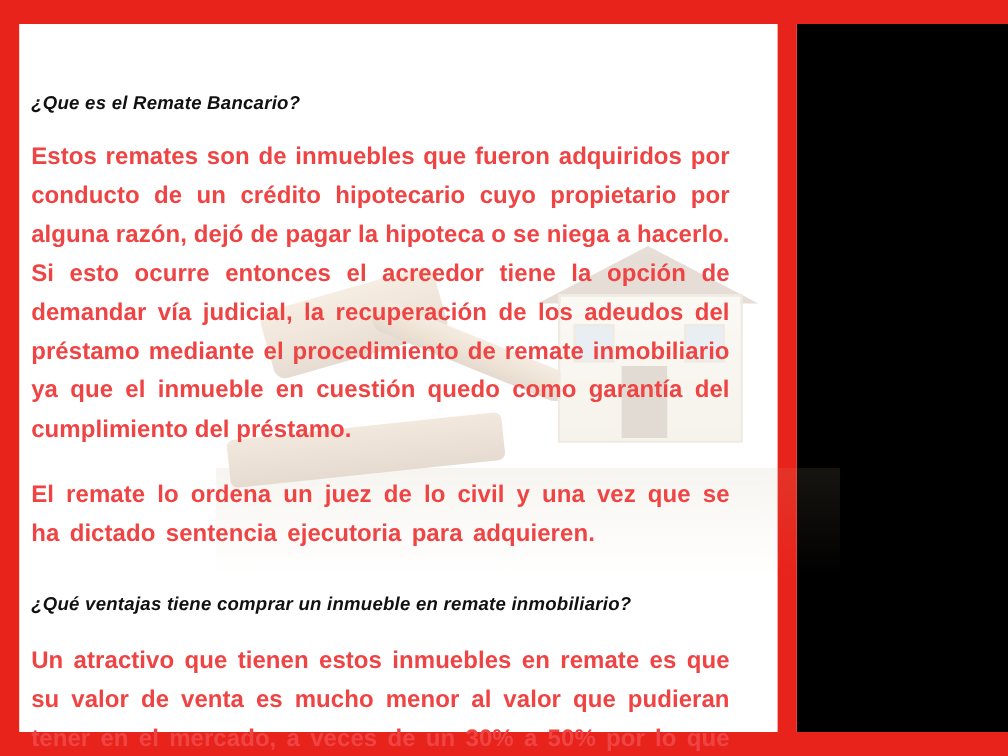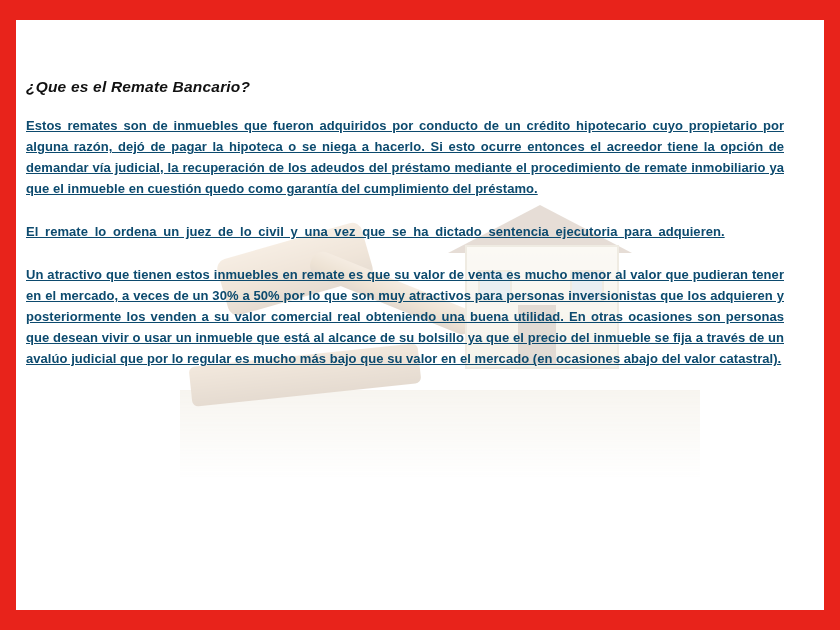--- a/index.html
+++ b/index.html
@@ -8,21 +8,21 @@
     background: #000;
   }
   body {
     width: 840px;
     height: 630px;
     overflow: hidden;
     font-family: "Liberation Sans", sans-serif;
   }
   .slide {
     position: relative;
-    width: 840px;
+    width: 664px;
     height: 630px;
     background: #ffffff;
     box-sizing: border-box;
   }
   
   .frame-top {
     position: absolute;
     left: 0; top: 0;
     width: 840px;
     height: 20px;
@@ -158,28 +158,27 @@
     font-style: italic;
     color: #111111;
     margin: 0 0 19px 0;
     letter-spacing: 0.2px;
   }
   h2.heading.second {
     margin-top: 34px;
     margin-bottom: 22px;
   }
   p.para {
-    font-size: 13px;
+    font-size: 20px;
     font-weight: bold;
-    color: #0c4a6e;
+    color: #ef4444;
     line-height: 1.62;
     margin: 0 0 22px 0;
     text-align: justify;
     letter-spacing: 0.05px;
-    text-decoration: underline;
   }
   p.para.spaced {
     word-spacing: 3px;
   }
 </style>
 </head>
 <body>
 
 <div class="slide">
 
@@ -201,17 +200,18 @@
   </div>
 
   <div class="content">
 
     <h2 class="heading">¿Que es el Remate Bancario?</h2>
 
     <p class="para">Estos remates son de inmuebles que fueron adquiridos por conducto de un crédito hipotecario cuyo propietario por alguna razón, dejó de pagar la hipoteca o se niega a hacerlo. Si esto ocurre entonces el acreedor tiene la opción de demandar vía judicial, la recuperación de los adeudos del préstamo mediante el procedimiento de remate inmobiliario ya que el inmueble en cuestión quedo como garantía del cumplimiento del préstamo.</p>
 
     <p class="para spaced">El remate lo ordena un juez de lo civil y una vez que se ha dictado sentencia ejecutoria para adquieren.</p>
 
+    <h2 class="heading second">¿Qué ventajas tiene comprar un inmueble en remate inmobiliario?</h2>
 
     <p class="para">Un atractivo que tienen estos inmuebles en remate es que su valor de venta es mucho menor al valor que pudieran tener en el mercado, a veces de un 30% a 50% por lo que son muy atractivos para personas inversionistas que los adquieren y posteriormente los venden a su valor comercial real obteniendo una buena utilidad. En otras ocasiones son personas que desean vivir o usar un inmueble que está al alcance de su bolsillo ya que el precio del inmueble se fija a través de un avalúo judicial que por lo regular es mucho más bajo que su valor en el mercado (en ocasiones abajo del valor catastral).</p>
 
   </div>
 </div>
 
 </body></html>

